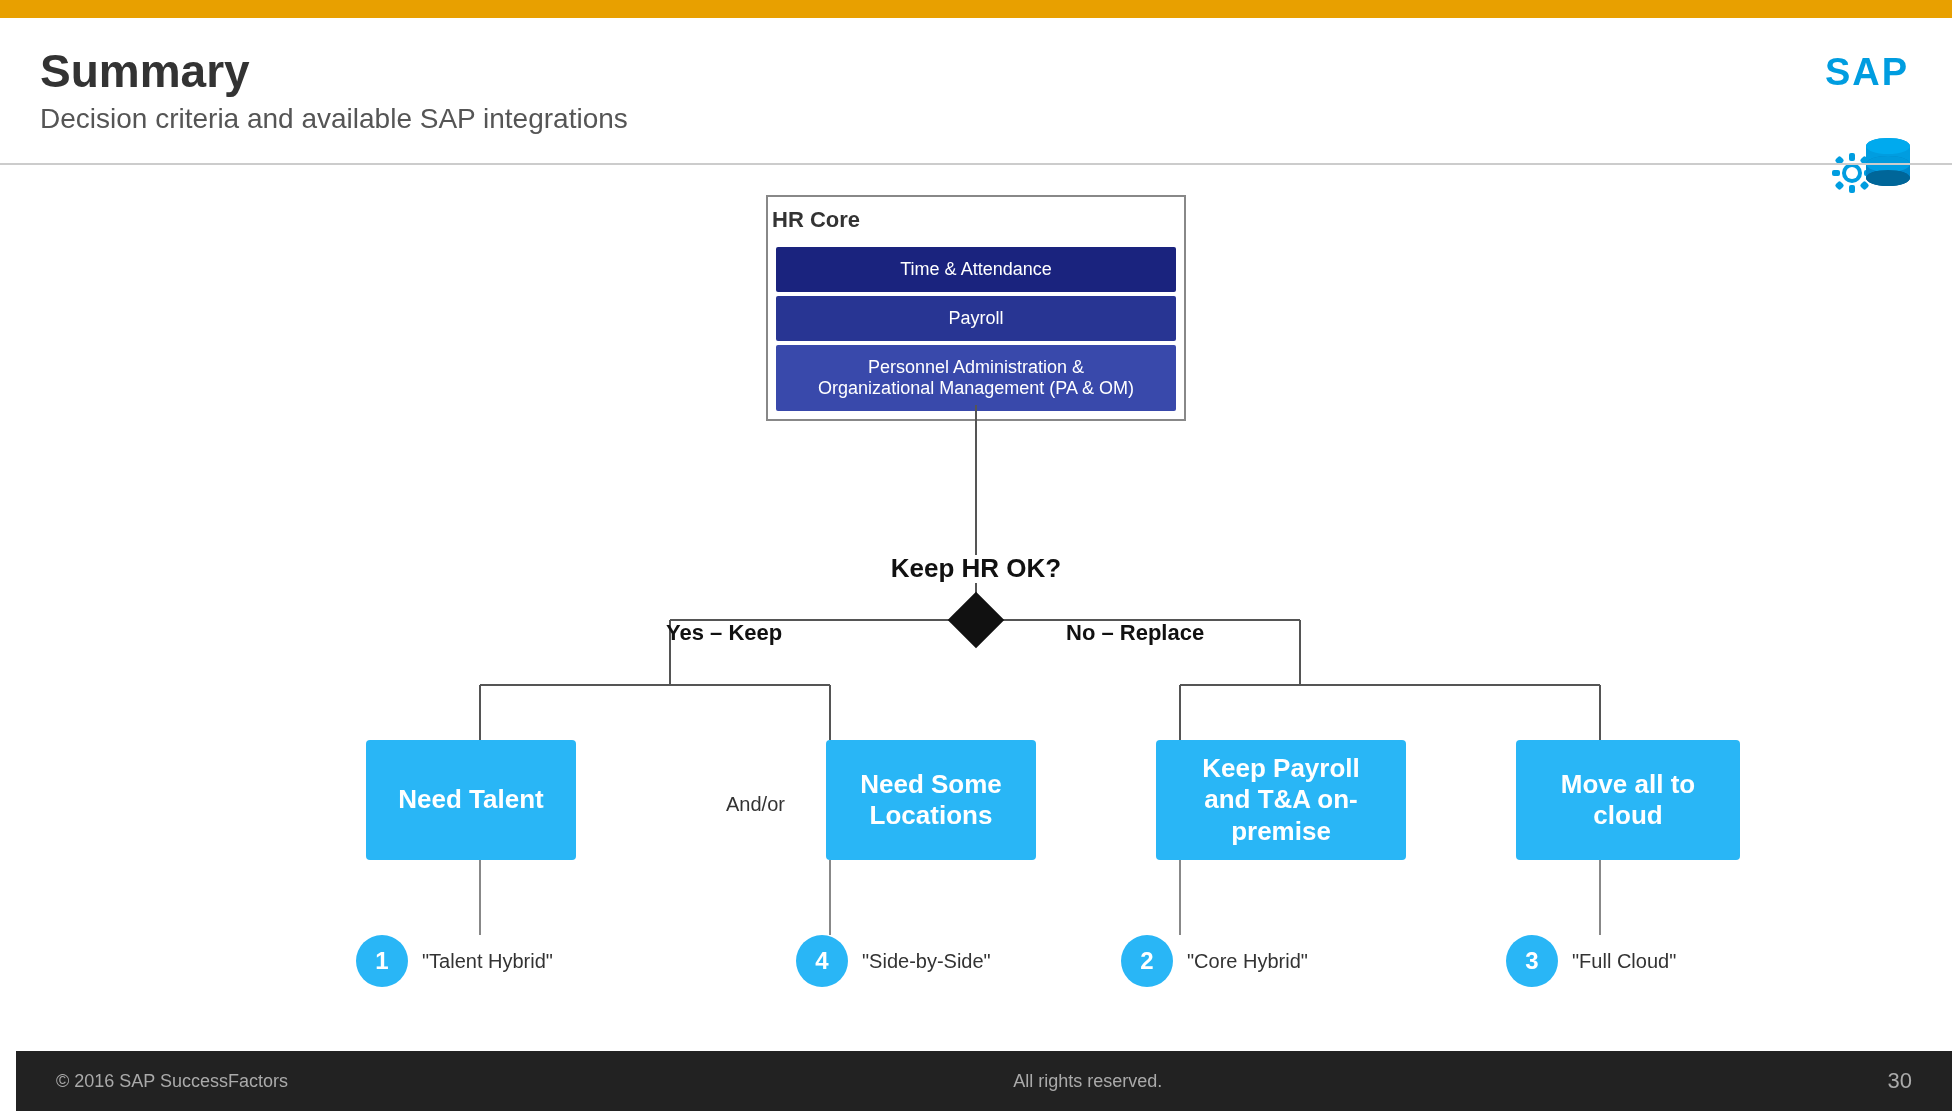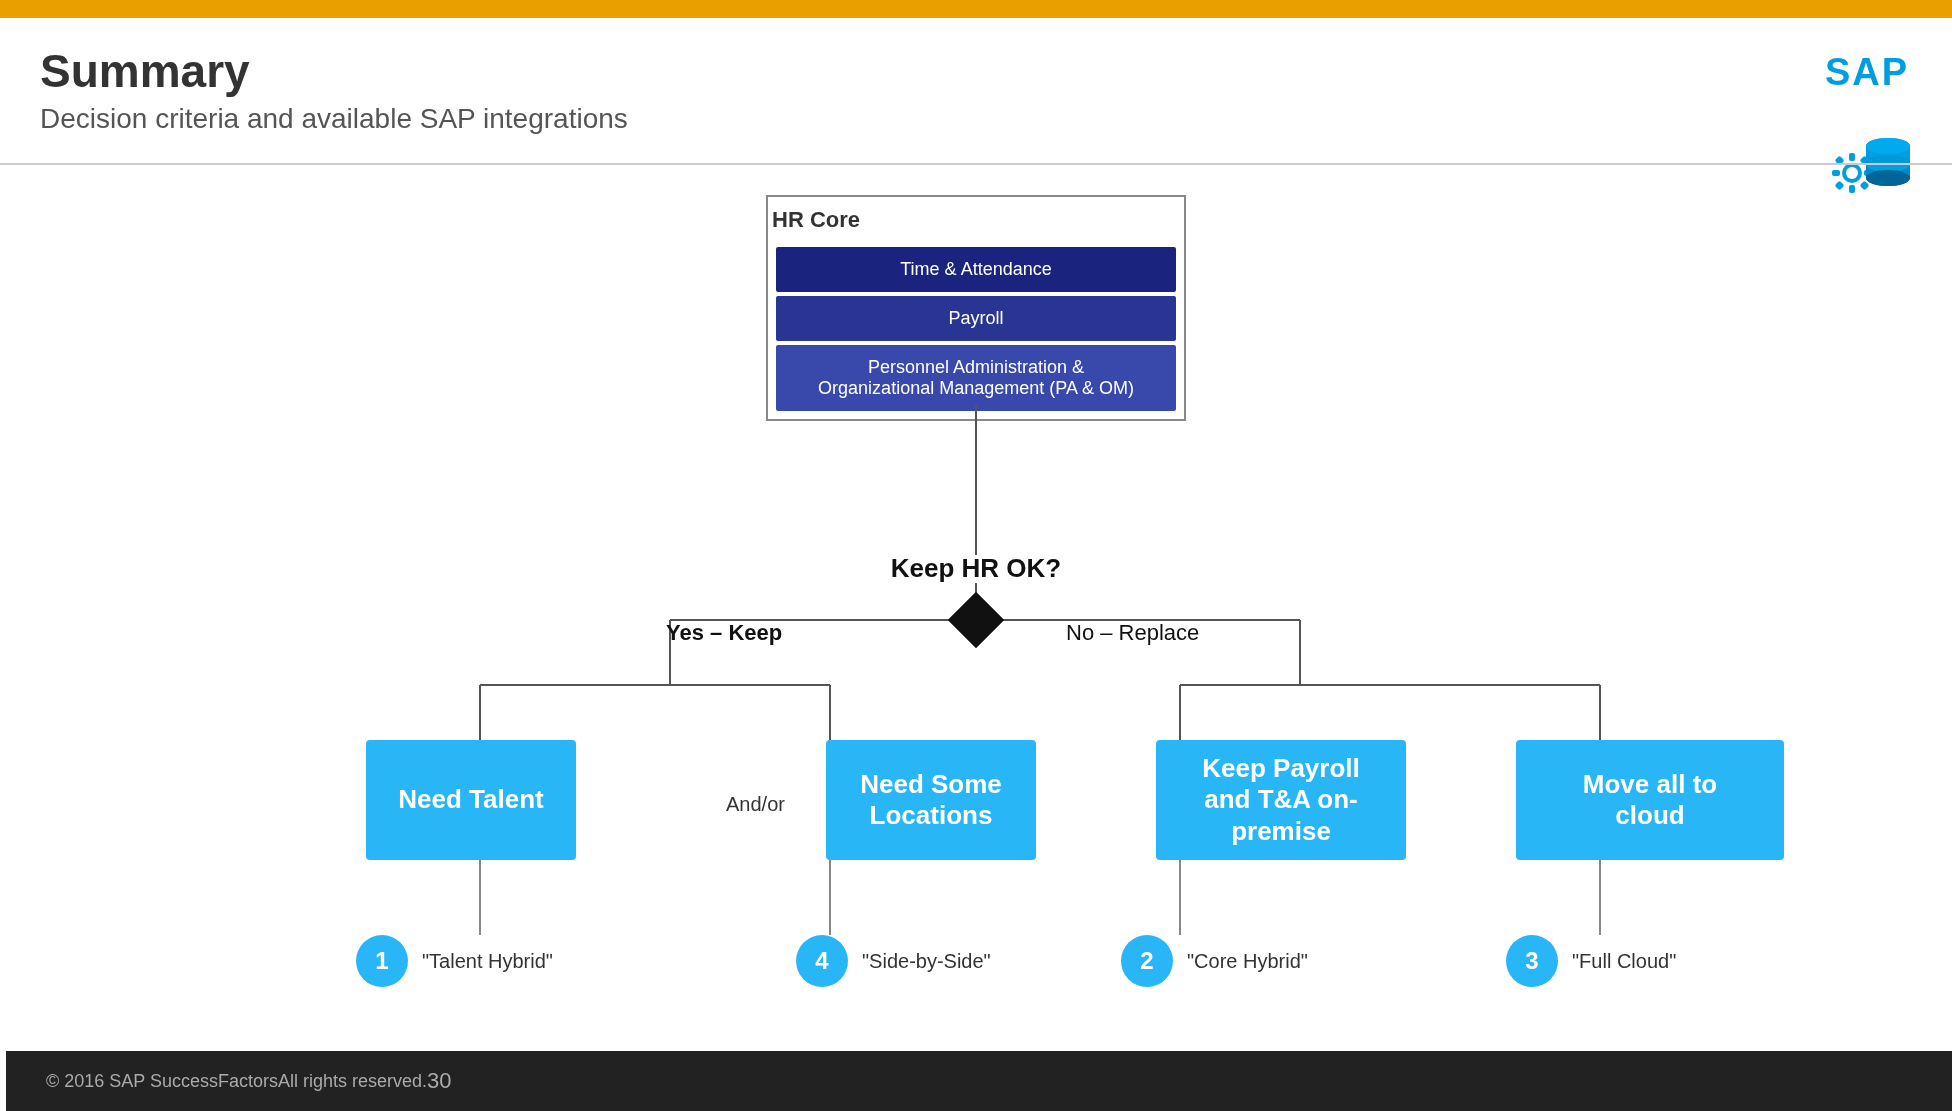--- a/index.html
+++ b/index.html
@@ -157,21 +157,21 @@
       white-space: nowrap;
     }
 
     
     .no-replace-label {
       position: absolute;
       top: 445px;
       left: 50%;
       margin-left: 90px;
       font-size: 22px;
-      font-weight: normal;
+      font-weight: bold;
       color: #111111;
       white-space: nowrap;
     }
 
     
     .andor-label {
       position: absolute;
       top: 610px;
       left: 50%;
       margin-left: -250px;
@@ -221,21 +221,21 @@
       margin-left: 180px;
       width: 250px;
       height: 120px;
     }
 
     
     .move-cloud {
       top: 565px;
       left: 50%;
       margin-left: 540px;
-      width: 268px;
+      width: 224px;
       height: 120px;
     }
 
     
     .bottom-item {
       position: absolute;
       top: 760px;
       display: flex;
       align-items: center;
       gap: 14px;
@@ -263,27 +263,27 @@
 
     .item-talent { left: 50%; margin-left: -620px; }
     .item-sidebyside { left: 50%; margin-left: -180px; }
     .item-corehybrid { left: 50%; margin-left: 145px; }
     .item-fullcloud { left: 50%; margin-left: 530px; }
 
     
     .footer {
       position: absolute;
       bottom: 0;
-      left: 6px;
+      left: 16px;
       right: 0;
       height: 60px;
       background: #222222;
       display: flex;
       align-items: center;
-      justify-content: flex-start;
+      justify-content: space-between;
       padding: 0 40px;
     }
     .footer-left {
       color: #aaaaaa;
       font-size: 18px;
     }
     .footer-center {
       color: #aaaaaa;
       font-size: 18px;
     }

